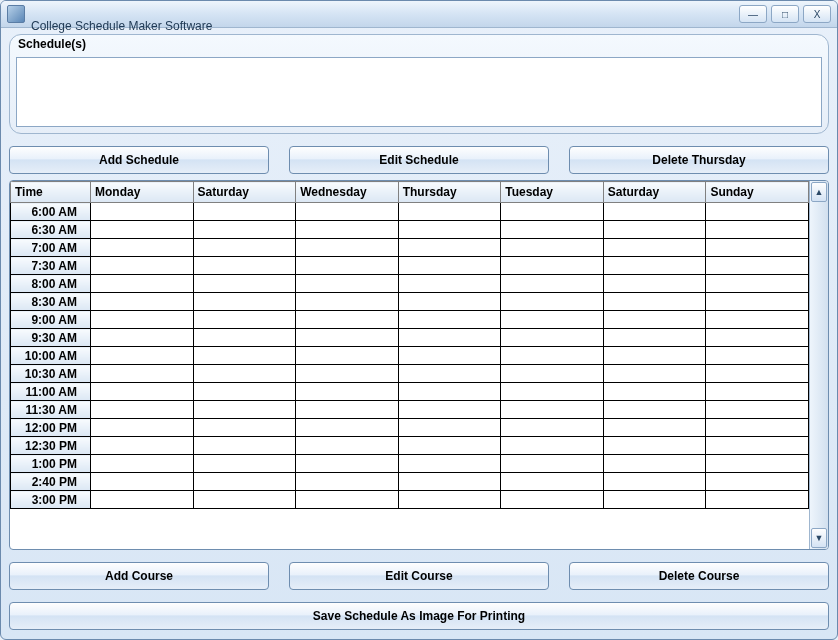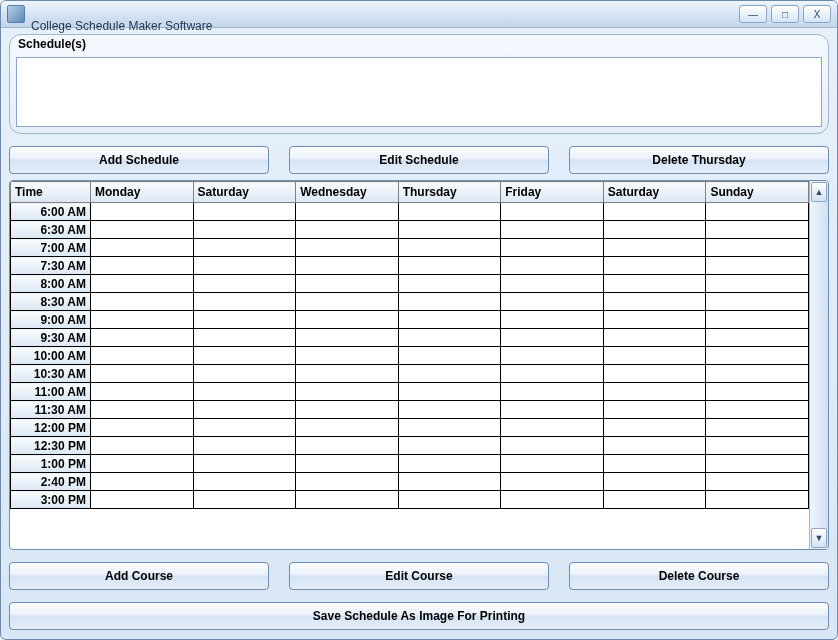--- a/index.html
+++ b/index.html
@@ -143,21 +143,21 @@
   .grid th:first-child { width:80px; }
   .grid td {
     border:1px solid #000;
     height:18px;
     padding:0;
     box-sizing:border-box;
   }
   .grid td.time-cell {
     background: linear-gradient(to bottom,#f8fbfe,#dbe7f4);
     text-align:right;
-    padding:1px 4px 1px 0;
+    padding:1px 13px 1px 0;
     font-size:12px;
     font-weight:bold;
     color:#000;
     width:80px;
     border-right:1px solid #000;
   }
   .vscroll {
     width:18px;
     background: linear-gradient(to right,#eef5fc,#d2e0ef);
     border-left:1px solid #9fb6cf;
@@ -210,21 +210,21 @@
     <div class="grid-wrap">
       <div class="grid">
         <table>
           <thead>
             <tr id="grid-header-row">
                 <th>Time</th>
                 <th>Monday</th>
                 <th>Saturday</th>
                 <th>Wednesday</th>
                 <th>Thursday</th>
-                <th>Friday</th>
+                <th>Tuesday</th>
                 <th>Saturday</th>
                 <th>Sunday</th>
               </tr>
           </thead>
           <tbody id="grid-body">
               <tr>
                 <td class="time-cell">6:00 AM</td>
                 <td></td>
                 <td></td>
                 <td></td>

